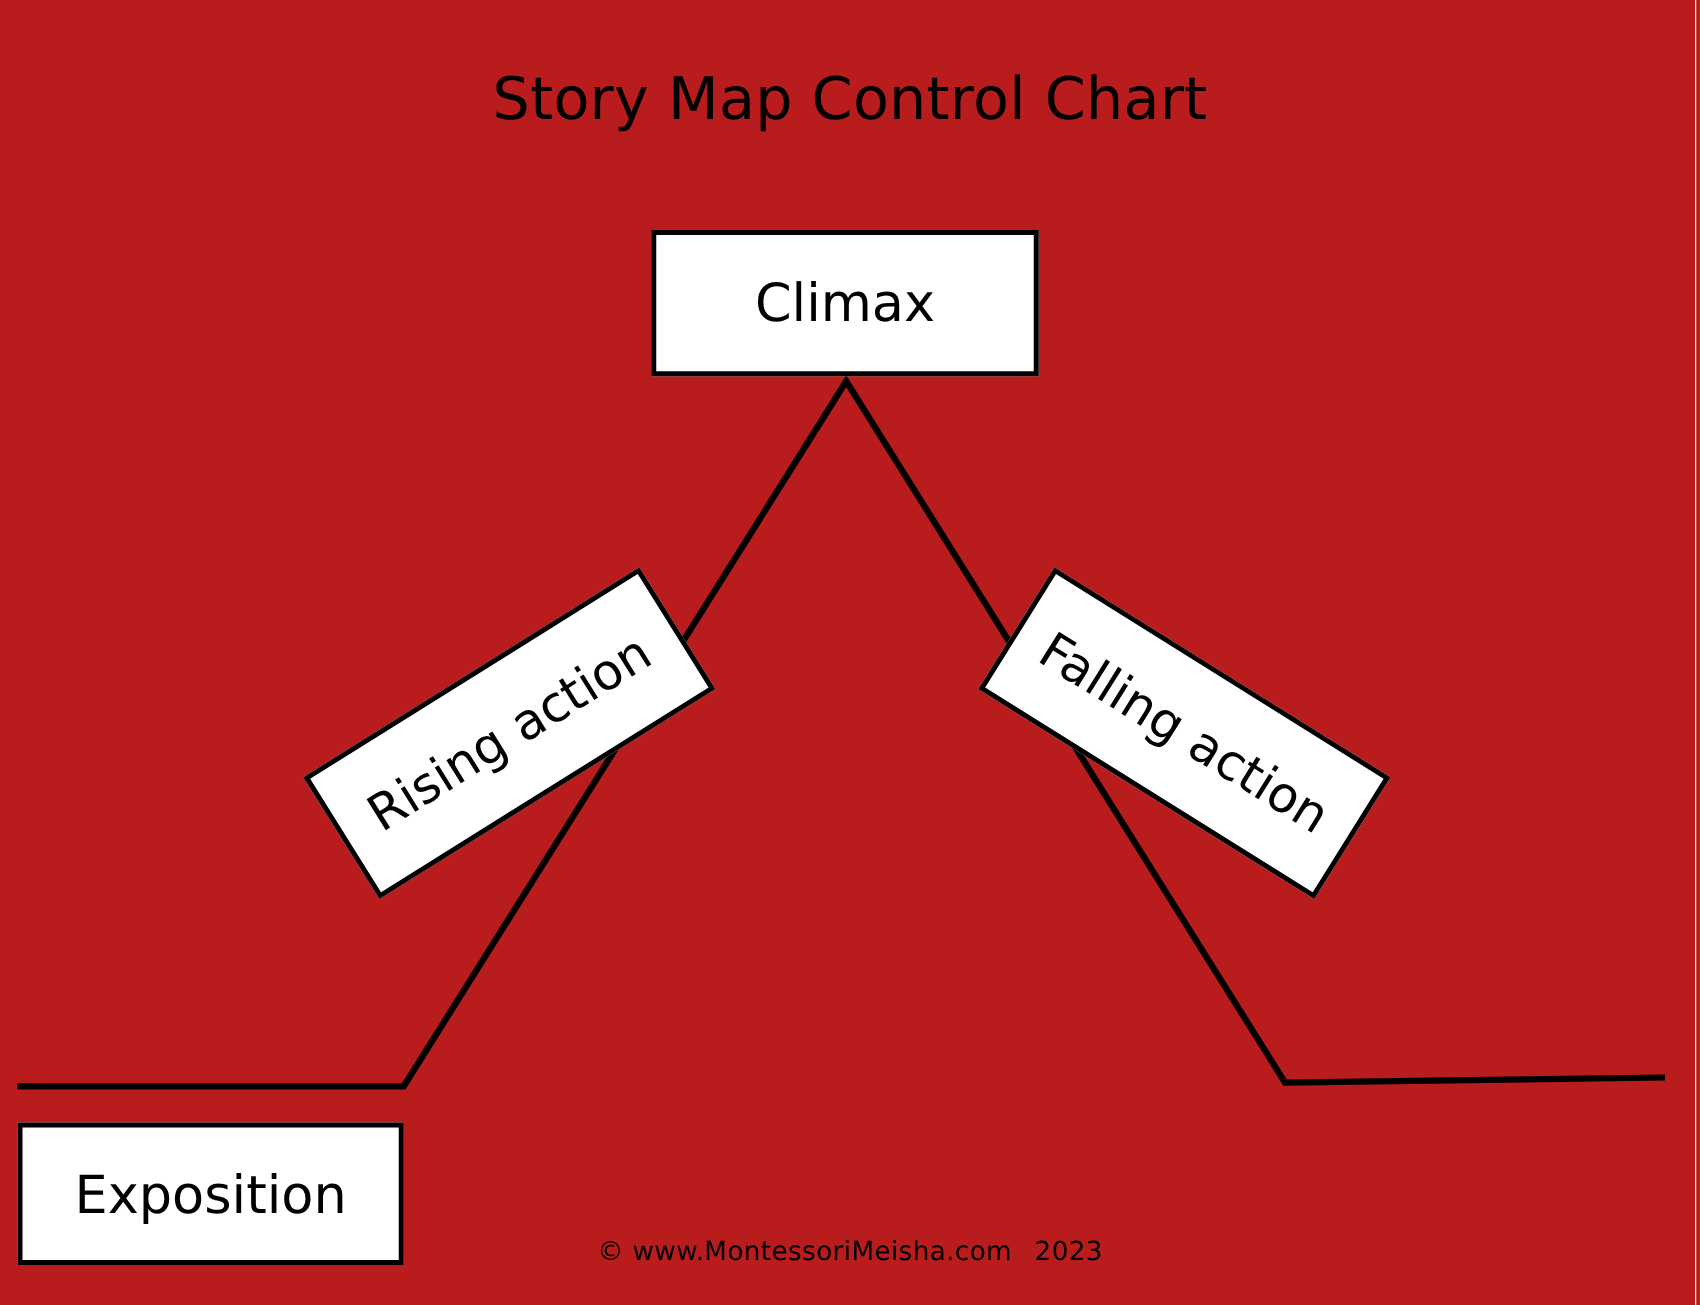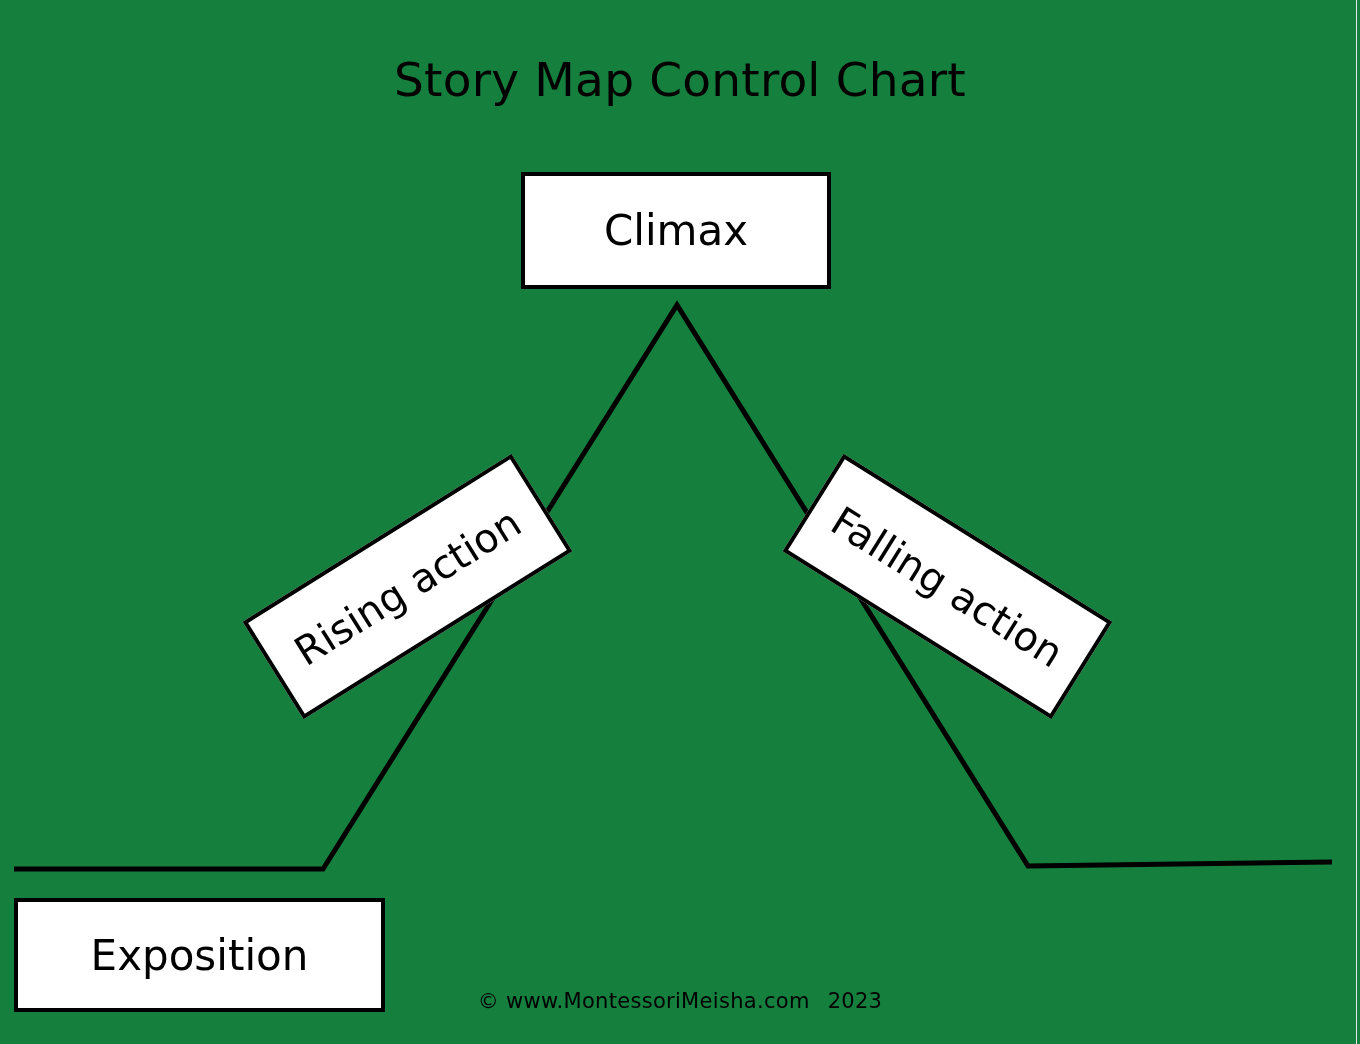--- a/index.html
+++ b/index.html
@@ -14,21 +14,21 @@
     overflow: hidden;
     font-family: "Liberation Sans", sans-serif;
     color: #000000;
   }
 
   #page {
     position: absolute;
     left: 0; top: 0;
     width: 1360px;
     height: 1044px;
-    background: #15803d;
+    background: #b91c1c;
   }
 
   
   .page-edge-right {
     position: absolute;
     top: 0;
     left: 1356px;
     width: 1px;
     height: 1044px;
     background: #e8e8e8;
@@ -62,30 +62,30 @@
     box-sizing: border-box;
     display: flex;
     align-items: center;
     justify-content: center;
     font-family: "DejaVu Sans", sans-serif;
     font-weight: 400;
   }
 
   #climax-box {
     left: 521px;
-    top: 172px;
+    top: 184px;
     width: 310px;
     height: 117px;
     font-size: 42px;
   }
 
   #exposition-box {
     left: 14px;
     top: 898px;
-    width: 371px;
+    width: 309px;
     height: 114px;
     font-size: 42px;
   }
 
   #conclusion-box {
     left: 1031px;
     top: 896px;
     width: 306px;
     height: 114px;
     font-size: 42px;

